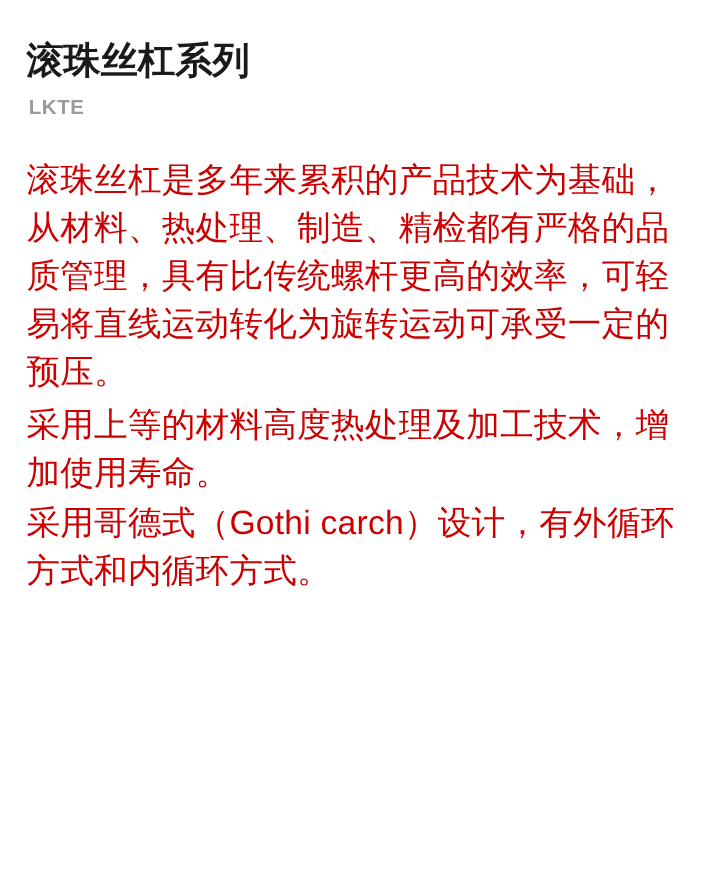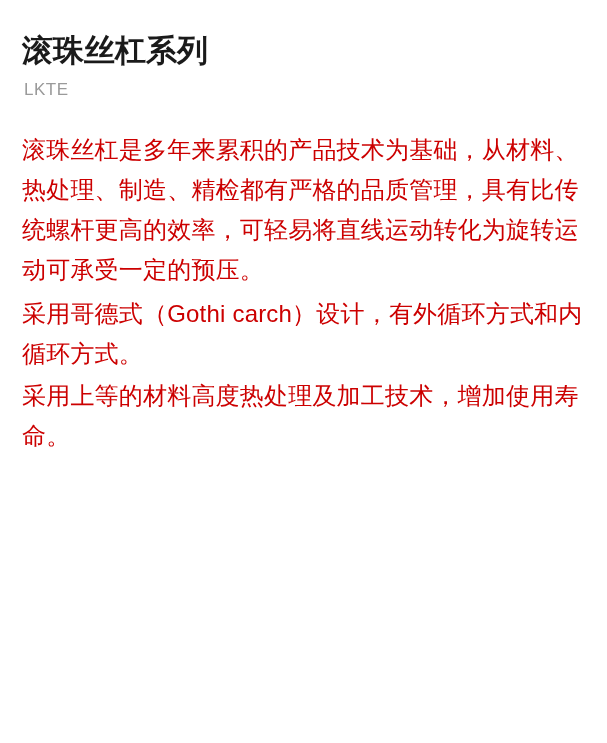--- a/index.html
+++ b/index.html
@@ -27,44 +27,45 @@
     color: #1a1a1a;
     letter-spacing: 0px;
     margin: 8px 0 0 0;
   }
   .subtitle {
     font-size: 17px;
     line-height: 24px;
     color: #9a9a9a;
     margin: 6px 0 0 2px;
     letter-spacing: 0.5px;
+    font-weight: bold;
   }
   .body-block {
     margin-top: 28px;
   }
   .para {
     color: #cc0000;
-    font-size: 24px;
+    font-size: 28px;
     line-height: 40px;
     margin: 0 0 2px 0;
     text-align: left;
     letter-spacing: 0.2px;
   }
   .para.p1 {
     margin-bottom: 4px;
   }
 </style>
 </head>
 <body>
 
 <div class="page">
 
   <h1 class="title">滚珠丝杠系列</h1>
 
   <div class="subtitle">LKTE</div>
 
   <div class="body-block">
     <p class="para p1">滚珠丝杠是多年来累积的产品技术为基础，从材料、热处理、制造、精检都有严格的品质管理，具有比传统螺杆更高的效率，可轻易将直线运动转化为旋转运动可承受一定的预压。</p>
+    <p class="para p3">采用上等的材料高度热处理及加工技术，增加使用寿命。</p>
     <p class="para p2">采用哥德式（Gothi carch）设计，有外循环方式和内循环方式。</p>
-    <p class="para p3">采用上等的材料高度热处理及加工技术，增加使用寿命。</p>
   </div>
 
 </div>
 
 </body></html>

